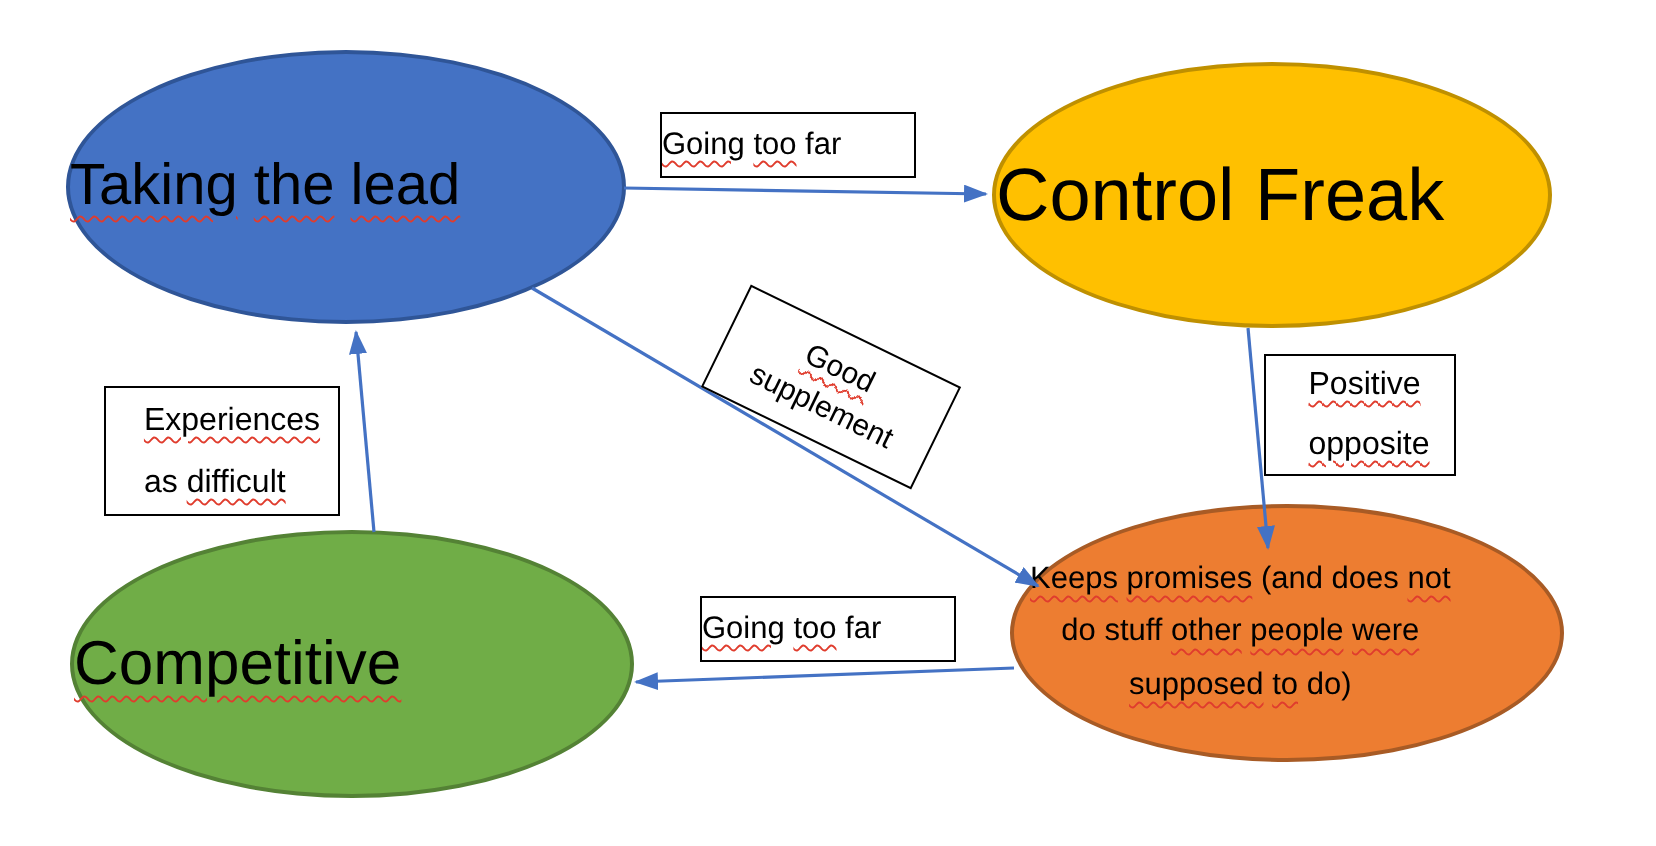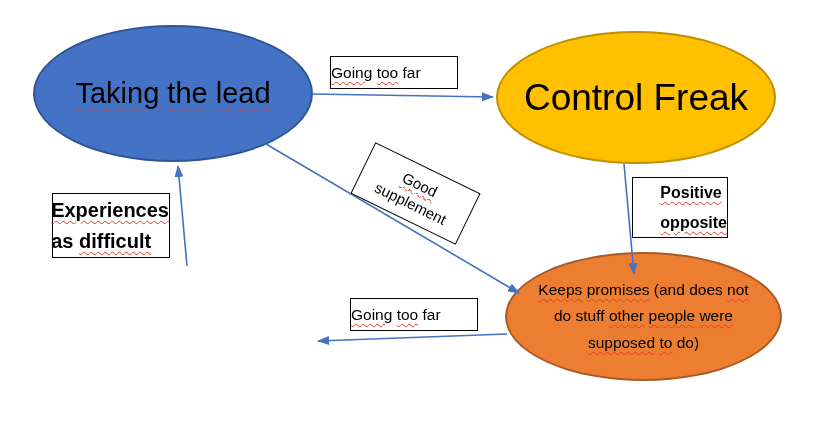--- a/index.html
+++ b/index.html
@@ -4,21 +4,21 @@
 <style>
   html,body { margin:0; padding:0; background:#fff; }
   .canvas {
     position:relative; width:828px; height:423px; overflow:hidden;
     background:var(--c-background,#fff);
     font-family:"Liberation Sans", sans-serif; color:#000;
   }
   
   .node {
     position:absolute; border-radius:50%; box-sizing:border-box;
-    display:flex; align-items:center; justify-content:center;
+    display:flex; align-items:center; justify-content:flex-start;
     text-align:center;
   }
   .node-blue   { left:33px;  top:25px;  width:280px; height:137px;
                  background:var(--c-node-blue,#4472C4);  border:2.5px solid var(--c-node-blue-border,#2F5597); }
   .node-gold   { left:496px; top:31px;  width:280px; height:133px;
                  background:var(--c-node-gold,#FFC000);  border:2.5px solid var(--c-node-gold-border,#BF9000); }
   .node-green  { left:35px;  top:265px; width:282px; height:134px;
                  background:var(--c-node-green,#70AD47); border:2.5px solid var(--c-node-green-border,#548235); }
   .node-orange { left:505px; top:252px; width:277px; height:129px;
                  background:var(--c-node-orange,#ED7D31);border:2.5px solid var(--c-node-orange-border,#A85B25); }
@@ -41,44 +41,47 @@
   .arrow-line { stroke:var(--c-arrow,#4472C4); stroke-width:1.6; fill:none; }
   .ah { fill:var(--c-arrow,#4472C4); }
   
   .edge-box {
     position:absolute; box-sizing:border-box; z-index:3;
     background:#fff; border:1.5px solid var(--c-label-box-border,#000);
     font-size:15.5px; white-space:pre-line;
     display:flex; flex-direction:column; justify-content:center;
   }
   .edge-center { align-items:flex-start; text-align:center; }
-  .edge-left   { align-items:flex-end; text-align:left;font-weight:bold; }
+  .edge-left   { align-items:center; text-align:left; }
   .box-gtf-top    { left:330px; top:56px;  width:128px; height:33px; }
   .box-good       { left:357px; top:165px; width:117px; height:57px;
                     transform:rotate(26deg); align-items:center; text-align:center;
                     line-height:21px; font-size:15px; }
   .box-positive   { left:632px; top:177px; width:96px;  height:61px;
                     line-height:30px; padding-left:9px; font-size:16px; }
   .box-experiences{ left:52px;  top:193px; width:118px; height:65px;
-                    line-height:31px; padding-left:10px; font-size:20px; }
+                    line-height:31px; padding-left:10px; font-size:16px; }
   .box-gtf-bottom { left:350px; top:298px; width:128px; height:33px; }
 </style>
 </head>
 <body>
 
 <div class="canvas">
 
   <div class="node node-blue">
     <div class="node-title"><span class="sq">Taking</span><span> </span><span class="sq">the</span><span> </span><span class="sq">lead</span></div>
   </div>
 
   <div class="node node-gold">
     <div class="node-title">Control Freak</div>
   </div>
 
+  <div class="node node-green">
+    <div class="node-title"><span class="sq">Competitive</span></div>
+  </div>
 
   <div class="node node-orange">
     <div class="node-title"><span class="sq">Keeps</span><span> </span><span class="sq">promises</span><span> (and does </span><span class="sq">not</span><span>
 </span><span>do stuff </span><span class="sq">other</span><span> </span><span class="sq">people</span><span> </span><span class="sq">were</span><span>
 </span><span class="sq">supposed</span><span> </span><span class="sq">to</span><span> do)</span></div>
   </div>
 
   <svg class="connectors" width="828" height="423" viewBox="0 0 828 423">
     <defs>
       <marker id="ah" markerUnits="userSpaceOnUse" markerWidth="12" markerHeight="9" refX="11" refY="4.5" orient="auto">

